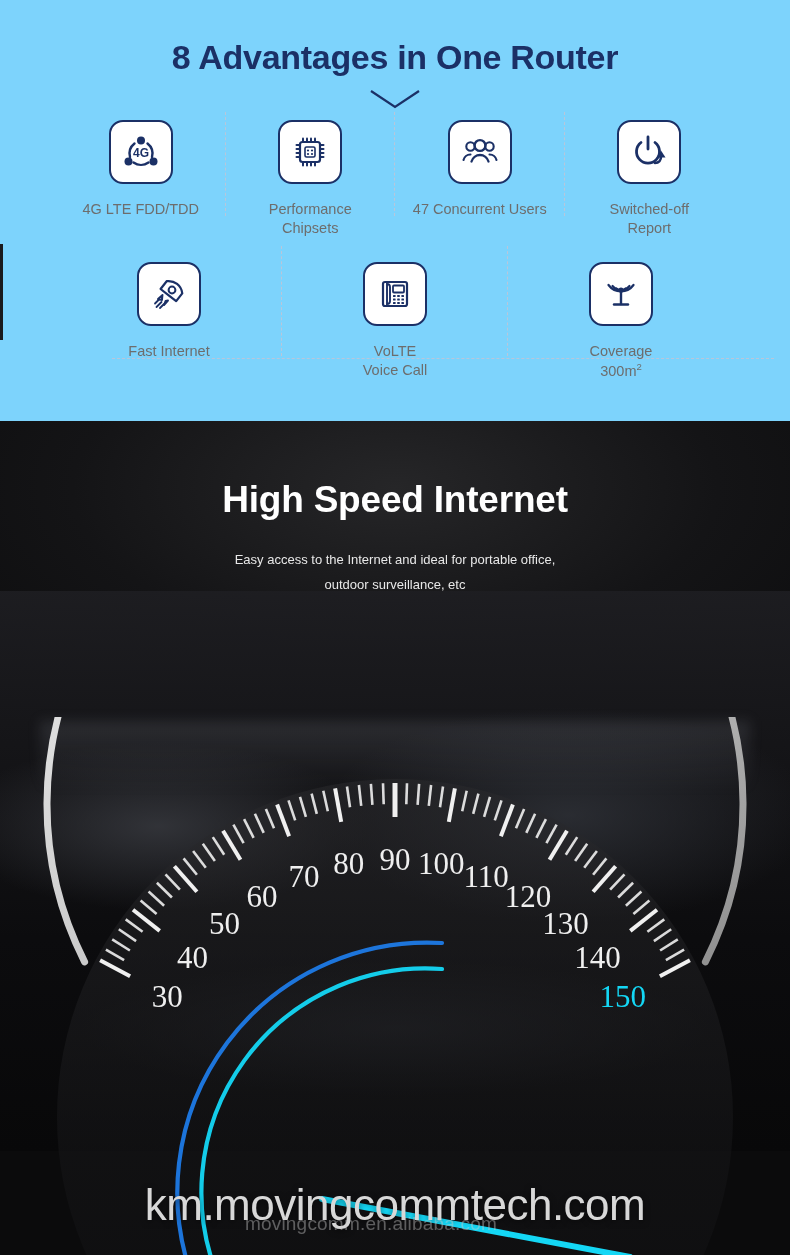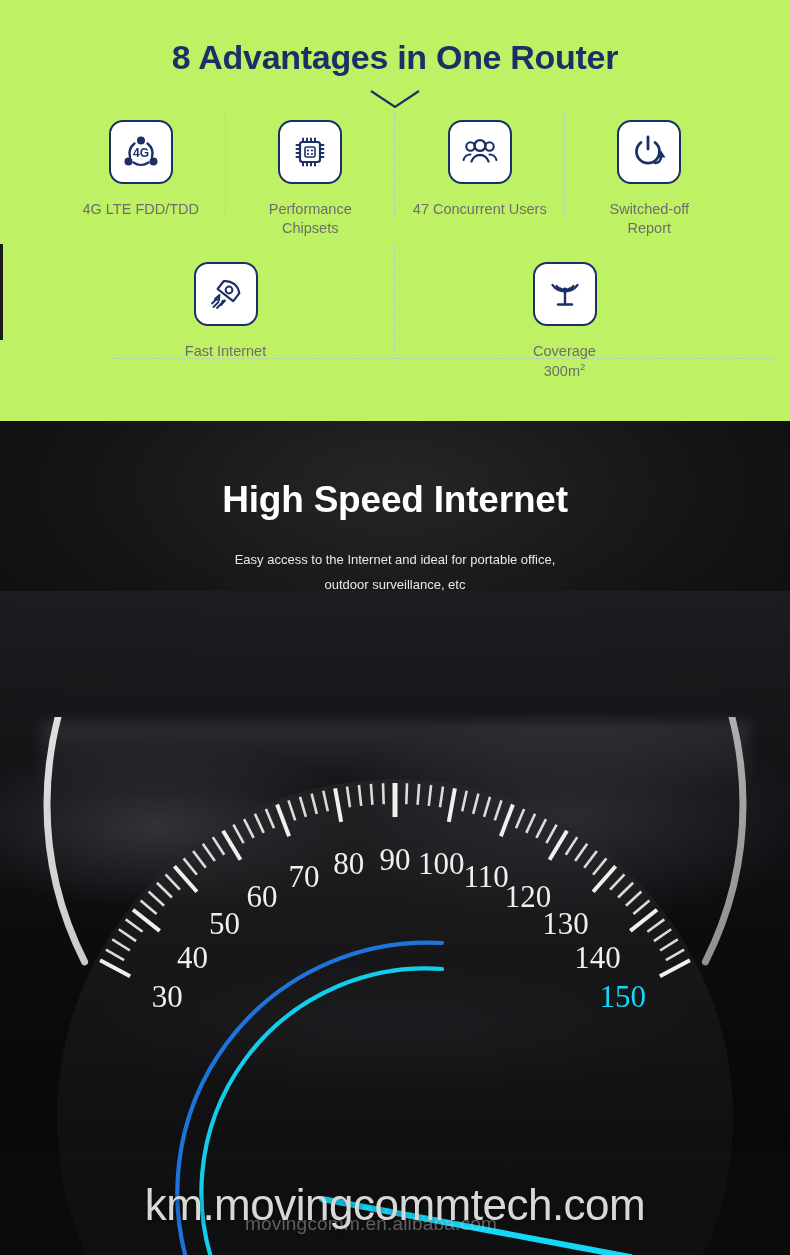--- a/index.html
+++ b/index.html
@@ -7,21 +7,21 @@
   html, body {
     width:790px; height:1255px;
     font-family:"Liberation Sans", sans-serif;
     background:#ffffff; overflow:hidden;
   }
   #page { position:relative; width:790px; height:1255px; overflow:hidden; }
 
   
   .features-section {
     position:absolute; left:0; top:0; width:790px; height:421px;
-    background:#bef264;
+    background:#7dd3fc;
   }
   .left-edge-artifact {
     position:absolute; left:0; top:244px; width:3px; height:96px;
     background:#1a1a1c;
   }
   .section-title {
     position:absolute; left:0; top:38px; width:790px;
     text-align:center;
     font-size:34px; font-weight:bold; color:#1b3066;
     letter-spacing:-0.3px;
@@ -232,20 +232,42 @@
               <g stroke="#1b3066" stroke-width="1.8" stroke-linecap="round">
                 <line x1="13.5" y1="29" x2="8.5" y2="34"></line>
                 <line x1="16" y1="31" x2="12" y2="35"></line>
                 <line x1="11" y1="26.5" x2="7" y2="30.5"></line>
               </g>
             </svg>
           </div>
           <div class="feature-label">Fast Internet</div>
         </div>
 
+        <div class="feature-cell">
+          <div class="icon-box">
+            <svg width="42" height="42" viewBox="0 0 42 42">
+              <rect x="9" y="9" width="24" height="24" rx="2" fill="none" stroke="#1b3066" stroke-width="2.2"></rect>
+              <path d="M13 11 L13 31 C13 31 16 31 16 28 L16 14 C16 11 13 11 13 11 Z" fill="none" stroke="#1b3066" stroke-width="1.9"></path>
+              <rect x="19" y="12.5" width="11" height="7" rx="1" fill="none" stroke="#1b3066" stroke-width="1.8"></rect>
+              <g fill="#1b3066">
+                <rect x="19" y="22" width="2.6" height="2" rx="0.5"></rect>
+                  <rect x="23.2" y="22" width="2.6" height="2" rx="0.5"></rect>
+                  <rect x="27.4" y="22" width="2.6" height="2" rx="0.5"></rect>
+                <rect x="19" y="25.5" width="2.6" height="2" rx="0.5"></rect>
+                  <rect x="23.2" y="25.5" width="2.6" height="2" rx="0.5"></rect>
+                  <rect x="27.4" y="25.5" width="2.6" height="2" rx="0.5"></rect>
+                <rect x="19" y="29" width="2.6" height="2" rx="0.5"></rect>
+                  <rect x="23.2" y="29" width="2.6" height="2" rx="0.5"></rect>
+                  <rect x="27.4" y="29" width="2.6" height="2" rx="0.5"></rect>
+              </g>
+            </svg>
+          </div>
+          <div class="feature-label">VoLTE
+Voice Call</div>
+        </div>
 
         <div class="feature-cell">
           <div class="icon-box">
             <svg width="42" height="42" viewBox="0 0 42 42">
               <circle cx="21" cy="17" r="2.6" fill="#1b3066"></circle>
               <path d="M16.5 21.5 A6.4 6.4 0 0 1 25.5 21.5" fill="none" stroke="#1b3066" stroke-width="2.2" stroke-linecap="round" transform="rotate(180 21 18.5)"></path>
               <path d="M12.5 23 A11 11 0 0 1 29.5 23" fill="none" stroke="#1b3066" stroke-width="2.2" stroke-linecap="round" transform="rotate(180 21 18)"></path>
               <path d="M8.5 25 A15.5 15.5 0 0 1 33.5 25" fill="none" stroke="#1b3066" stroke-width="2.2" stroke-linecap="round" transform="rotate(180 21 18.5)"></path>
               <line x1="21" y1="19.5" x2="21" y2="31" stroke="#1b3066" stroke-width="2.4" stroke-linecap="round"></line>
               <line x1="14" y1="31.5" x2="28" y2="31.5" stroke="#1b3066" stroke-width="2.4" stroke-linecap="round"></line>

